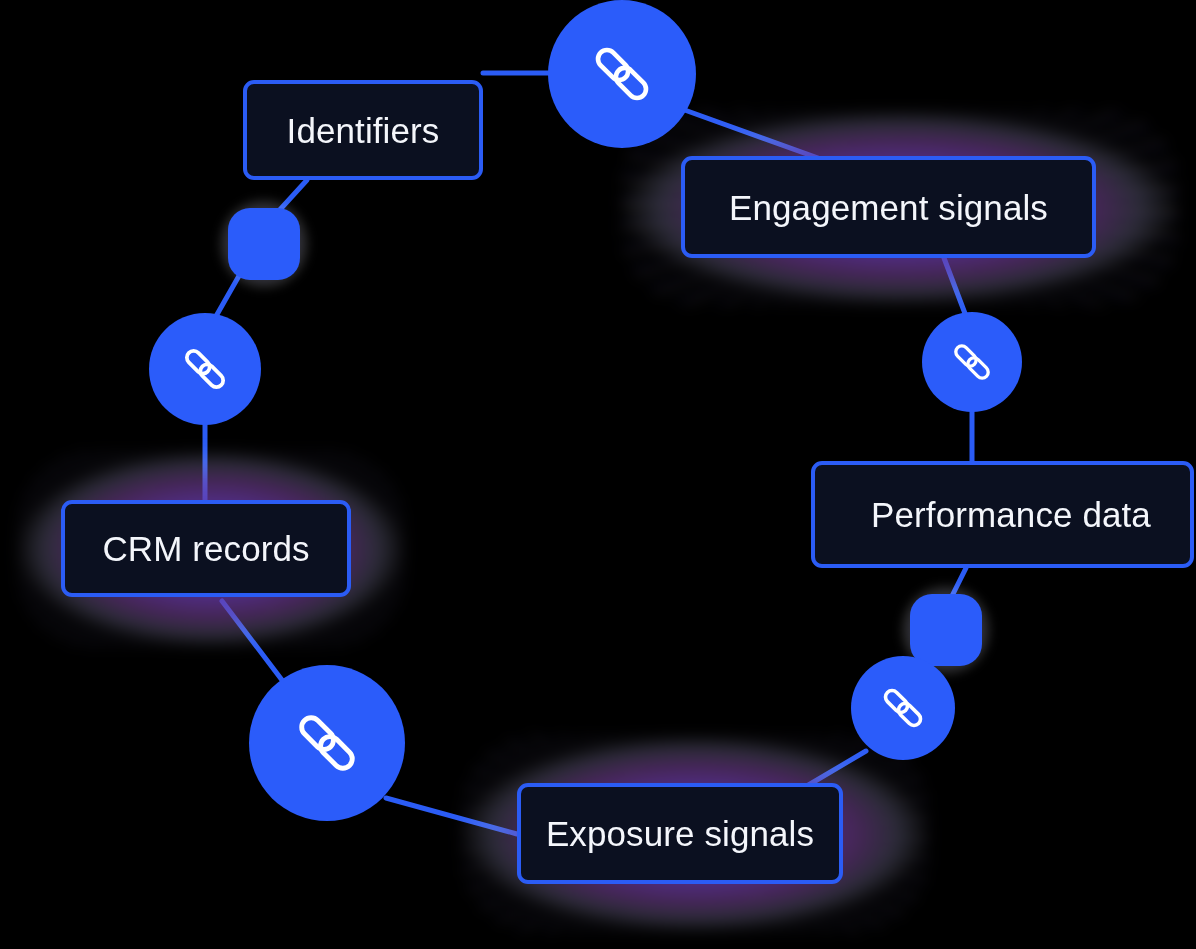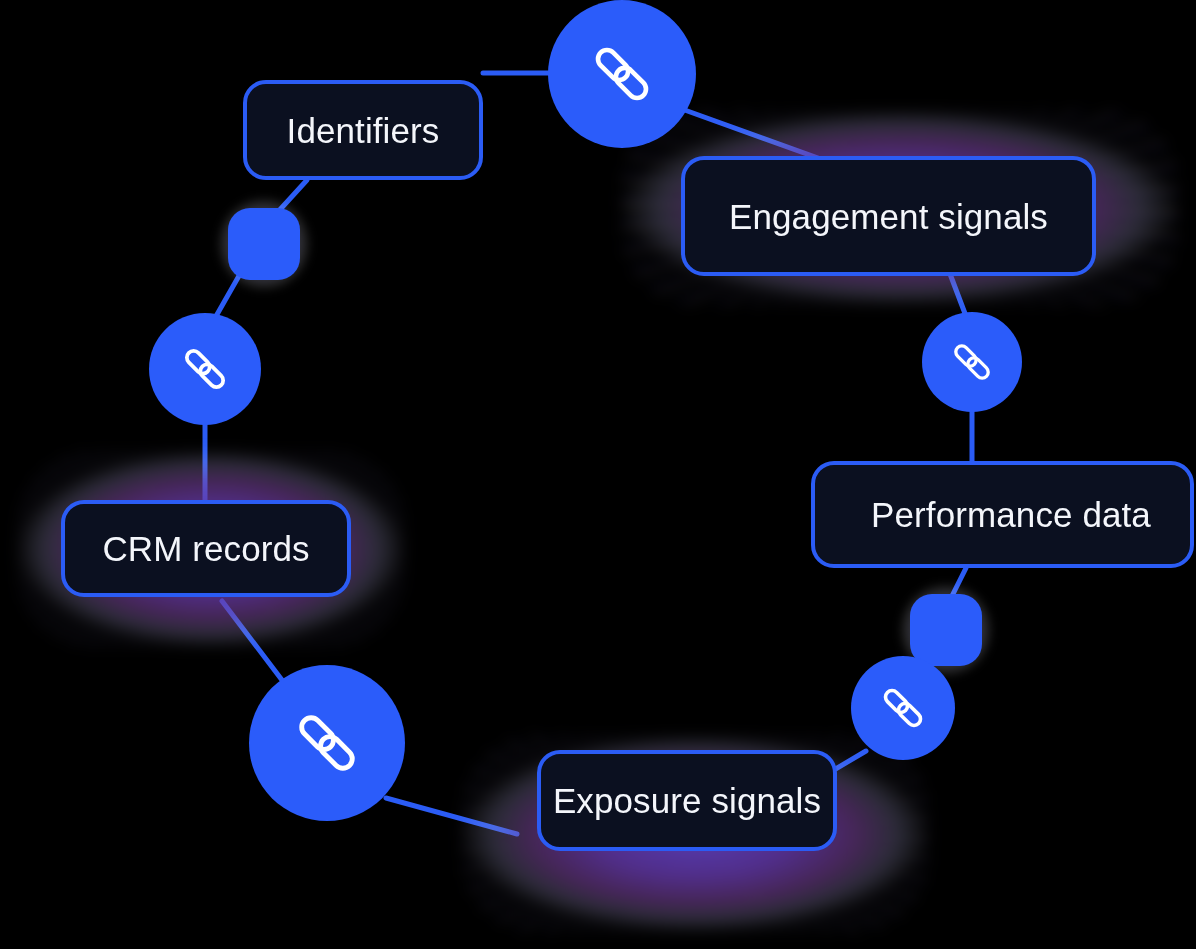--- a/index.html
+++ b/index.html
@@ -62,21 +62,21 @@
       rgba(0,0,0,0) 100%);
     filter:blur(4px);
   }
   
   .node-box{
     position:absolute;
     z-index:5;
     box-sizing:border-box;
     background:#0b1020;
     border:4px solid #2B5CF5;
-    border-radius:23px;
+    border-radius:11px;
     display:flex;
     align-items:center;
     justify-content:center;
     color:#ffffff;
     letter-spacing:.1px;
     white-space:nowrap;
   }
   .node-box .label{
     font-size:35px;
     font-weight:400;
@@ -140,29 +140,29 @@
   <div class="glow" style="left:16px; top:450px; width:390px; height:198px;"></div>
   <div class="glow" style="left:460px; top:735px; width:470px; height:198px;"></div>
 
   <div class="glow-sm" style="left:216px; top:196px; width:96px; height:96px;"></div>
   <div class="glow-sm" style="left:898px; top:582px; width:96px; height:96px;"></div>
 
   <div class="node-box" style="left:243px; top:80px; width:240px; height:100px;">
     <span class="label">Identifiers</span>
   </div>
 
-  <div class="node-box" style="left:681px; top:156px; width:415px; height:120px;">
+  <div class="node-box" style="left:681px; top:156px; width:415px; height:102px;">
     <span class="label">Engagement signals</span>
   </div>
 
   <div class="node-box" style="left:811px; top:461px; width:383px; height:107px;padding-left:17px;">
     <span class="label">Performance data</span>
   </div>
 
-  <div class="node-box" style="left:517px; top:750px; width:300px; height:101px;margin-left:20px;">
+  <div class="node-box" style="left:517px; top:783px; width:326px; height:101px;">
     <span class="label">Exposure signals</span>
   </div>
 
   <div class="node-box" style="left:61px; top:500px; width:290px; height:97px;">
     <span class="label">CRM records</span>
   </div>
 
   <div class="dot-node" style="left:228px; top:208px; width:72px; height:72px;"></div>
   <div class="dot-node" style="left:910px; top:594px; width:72px; height:72px;"></div>
 

